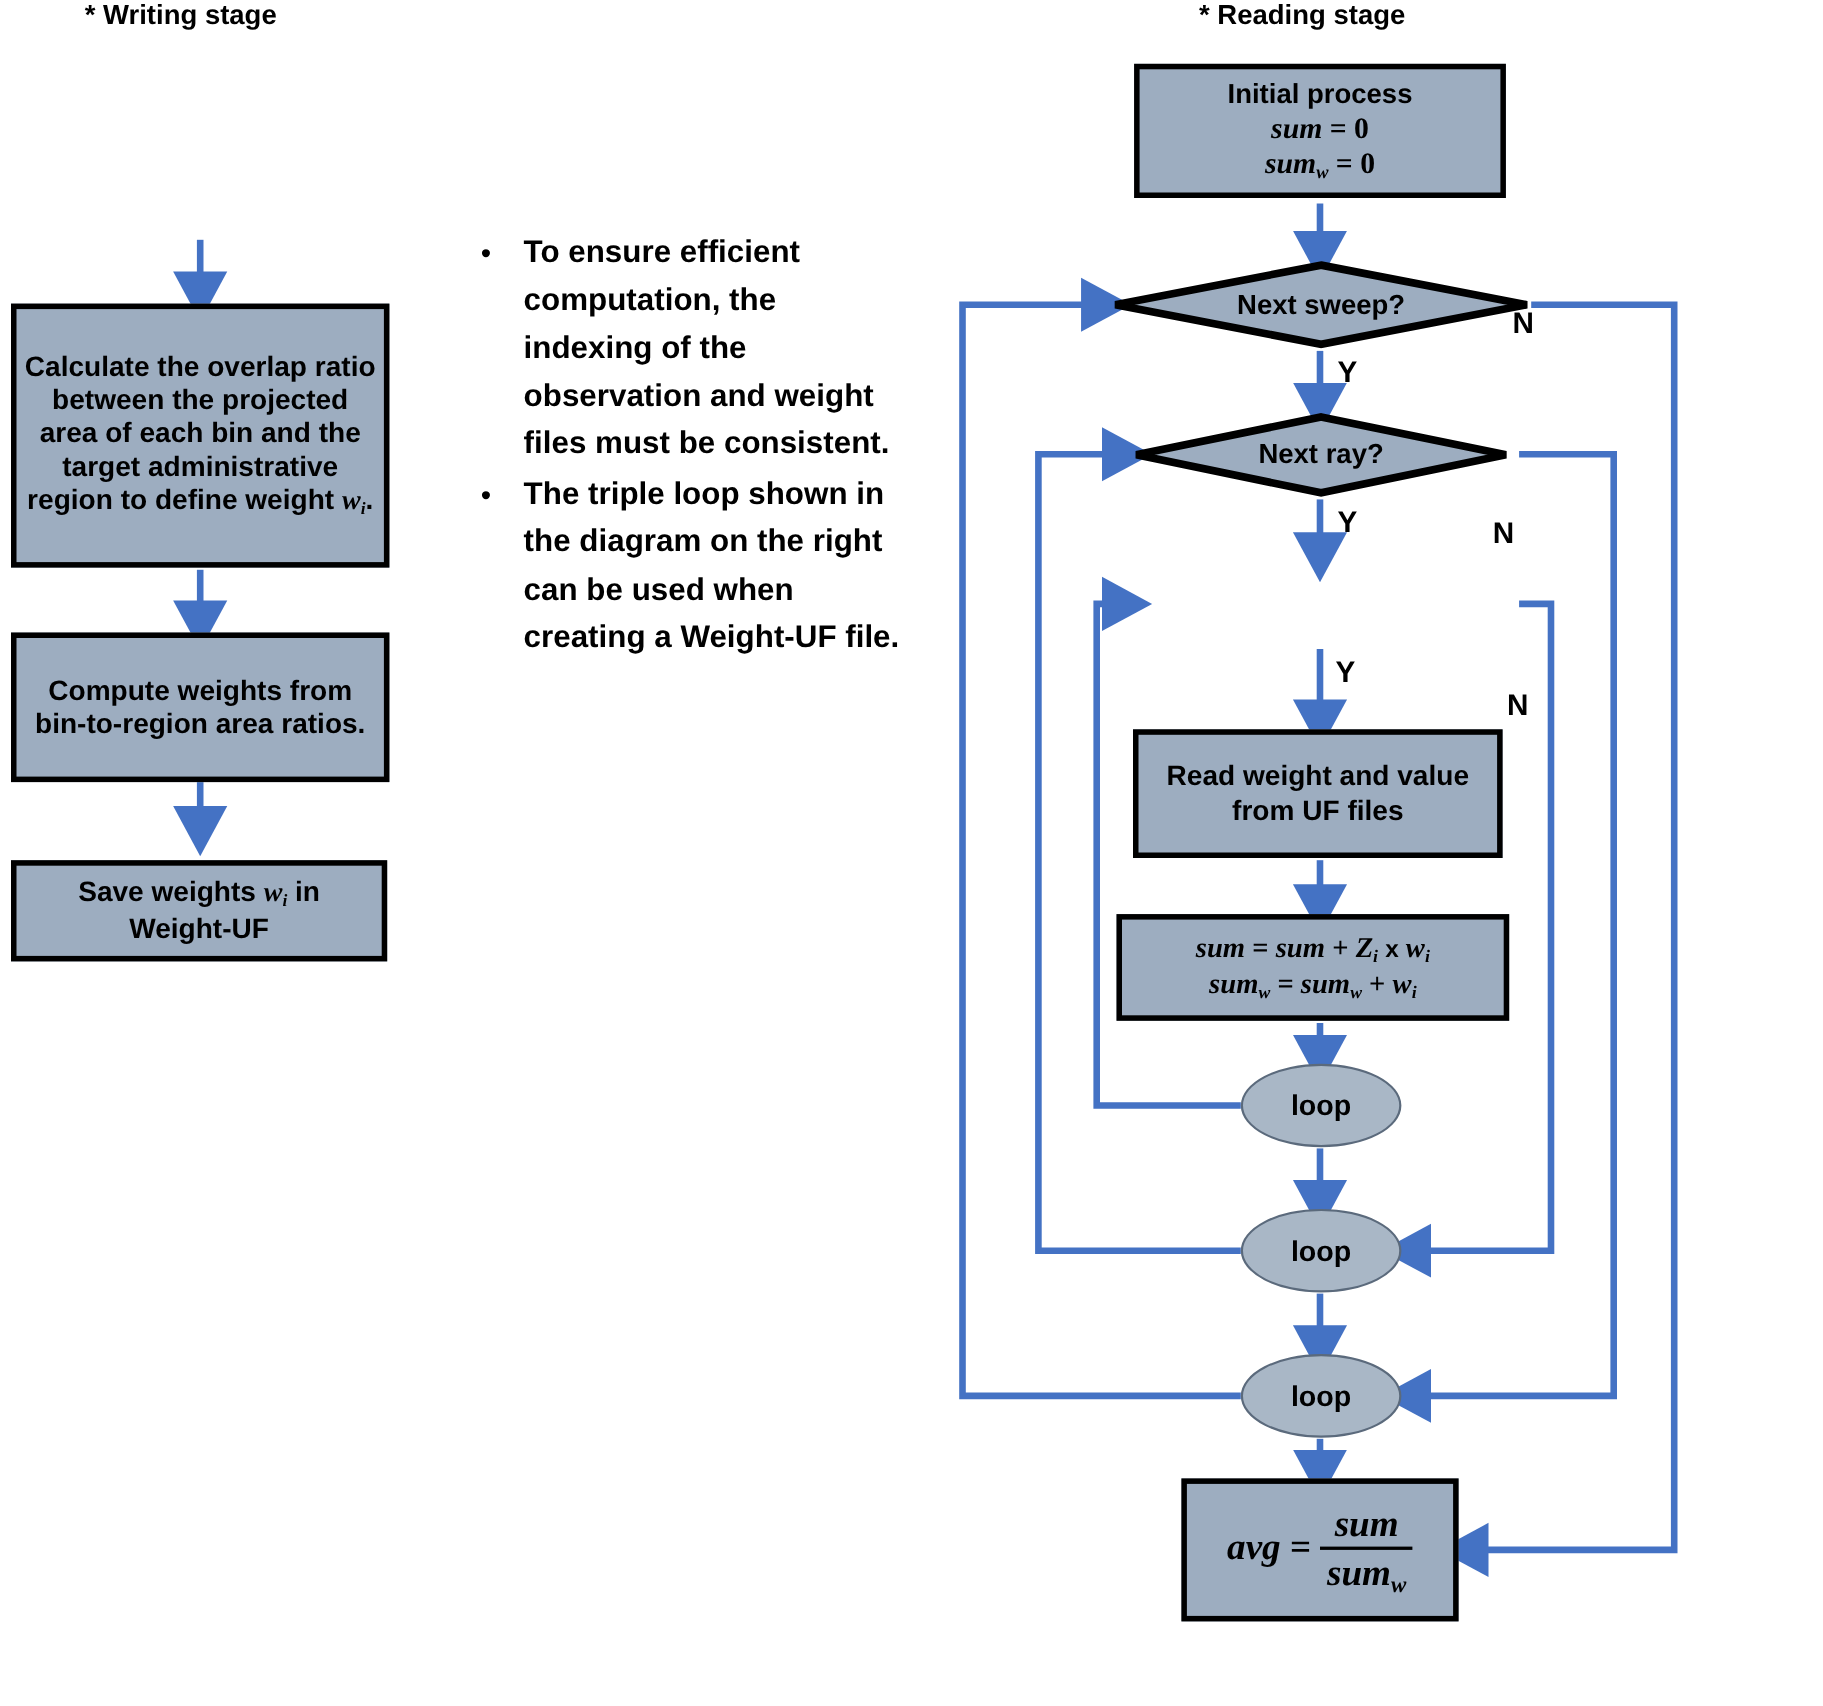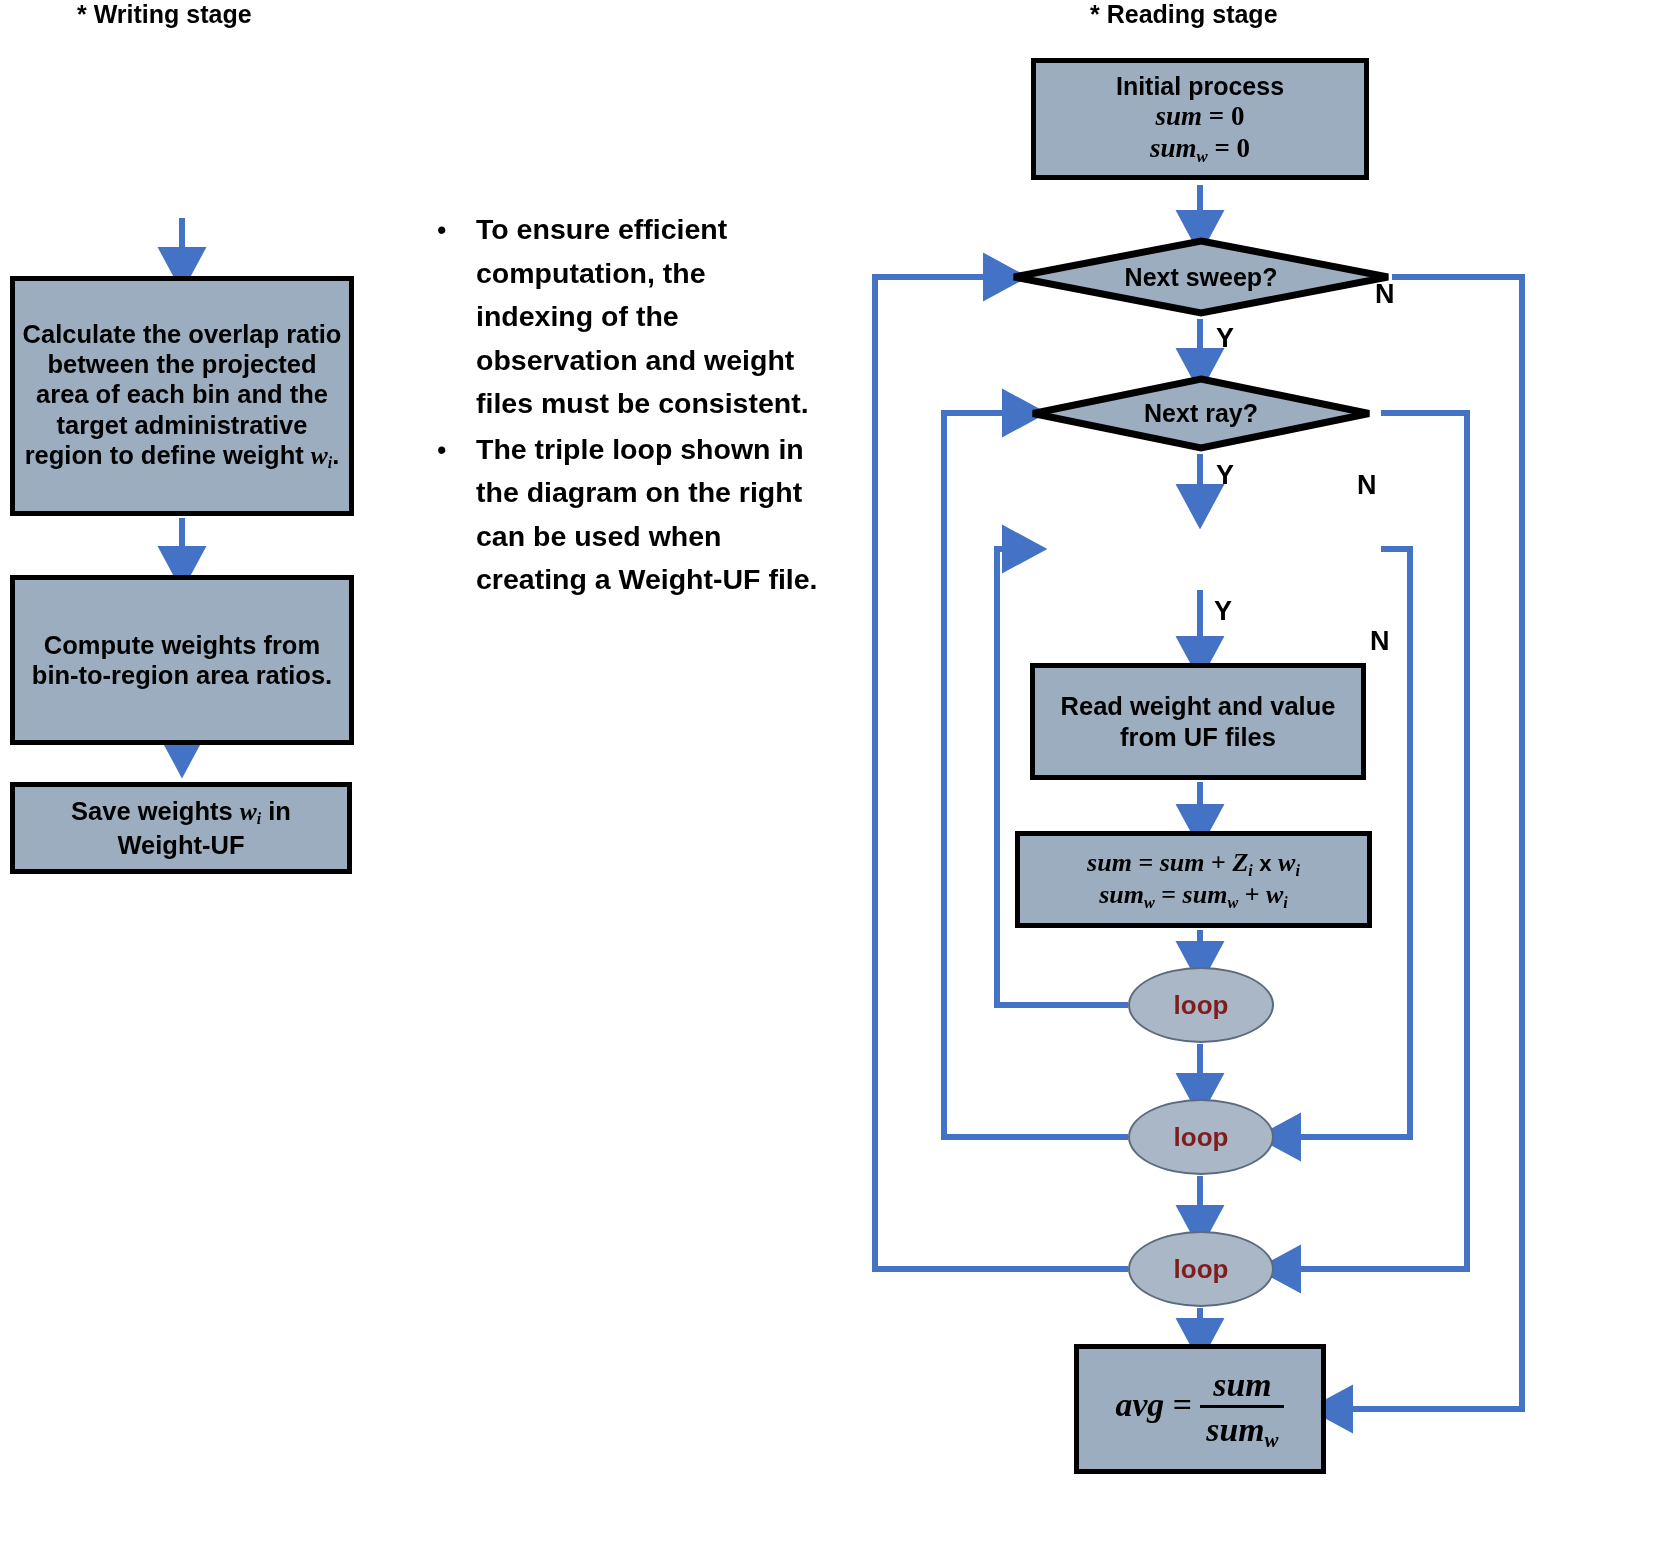--- a/index.html
+++ b/index.html
@@ -53,21 +53,21 @@
   }
   .loop {
     position: absolute;
     background: #A9B7C6;
     border: 2px solid #5b6a7c;
     border-radius: 50%;
     display: flex;
     align-items: center;
     justify-content: center;
     font-weight: bold;
-    color: #7f1d1d;
+    color: #000000;
   }
 
   
   .stage-title {
     position: absolute;
     font-weight: bold;
     font-size: 25px;
     color: #000;
     white-space: nowrap;
   }
@@ -131,21 +131,21 @@
     position: absolute;
     font-weight: bold;
     font-size: 27px;
     color: #000;
     line-height: 1;
   }
 
   
   #w-box1 { left: 12px;  top: 92px;  width: 340px; height: 124px; font-size: 25.5px; }
   #w-box2 { left: 10px;  top: 276px; width: 344px; height: 240px; font-size: 25.5px; }
-  #w-box3 { left: 10px;  top: 575px; width: 344px; height: 170px; font-size: 25.5px; justify-content: flex-end; }
+  #w-box3 { left: 10px;  top: 575px; width: 344px; height: 136px; font-size: 25.5px; justify-content: flex-end; }
   #w-box4 { left: 10px;  top: 762px; width: 342px; height: 92px;  font-size: 25.5px; margin-top: 20px; }
 
   #r-init   { left: 1031px; top: 58px;  width: 338px; height: 122px; font-size: 25px; align-items: center; }
   #r-read   { left: 1030px; top: 663px; width: 336px; height: 117px; font-size: 25.5px; }
   #r-sum    { left: 1015px; top: 831px; width: 357px; height: 97px;  font-size: 26px; }
   #r-avg    { left: 1074px; top: 1344px; width: 252px; height: 130px; font-size: 27px; }
 
   #r-loop1 { left: 1128px; top: 967px;  width: 146px; height: 76px; font-size: 26px; }
   #r-loop2 { left: 1128px; top: 1099px; width: 146px; height: 76px; font-size: 26px; }
   #r-loop3 { left: 1128px; top: 1231px; width: 146px; height: 76px; font-size: 26px; }

